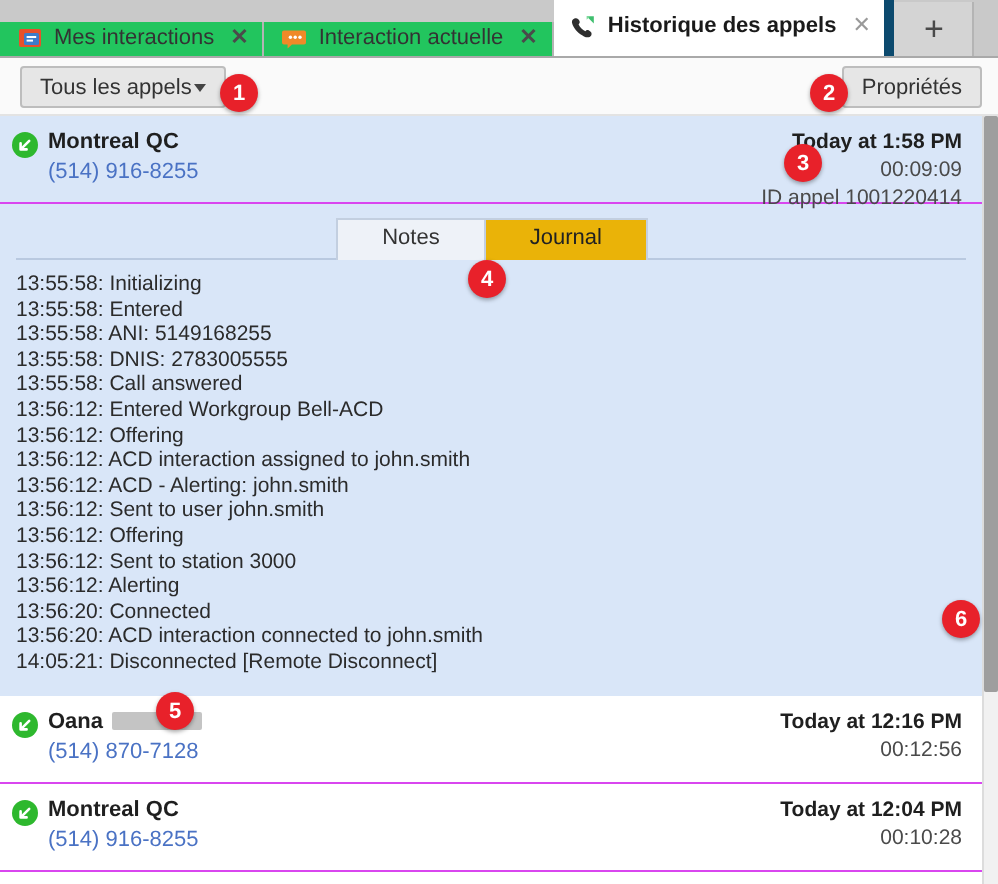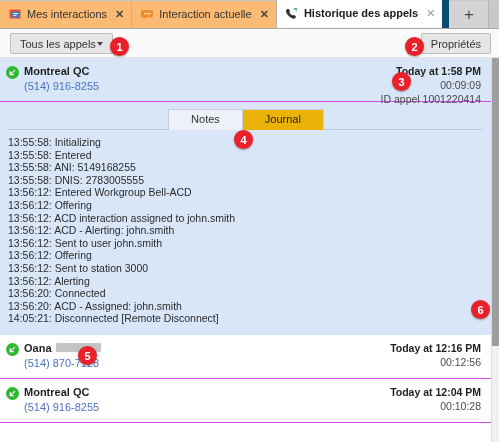--- a/index.html
+++ b/index.html
@@ -26,39 +26,39 @@
     position: absolute;
     top: 0; left: 0;
     width: 499px;
     height: 29px;
     background: #c9c9c9;
     display: flex;
     align-items: flex-end;
     border-bottom: 1px solid #a9a9a9;
   }
   .tab {
-    height: 27px;
+    height: 17px;
     display: flex;
     align-items: center;
     gap: 5px;
     padding: 0 7px 0 8px;
     font-size: 11px;
     color: #333333;
-    background: #fdba74;
+    background: #22c55e;
     border-right: 1px solid #b4b4b4;
     position: relative;
     white-space: nowrap;
     cursor: default;
   }
   .tab.active {
     background: #ffffff;
     color: #1a1a1a;
     font-weight: bold;
     height: 29px;
-    border-right: 7px solid #0c4a6e;
+    border-right: 5px solid #0c4a6e;
     z-index: 3;
   }
   .tab .tab-ico {
     width: 14px; height: 14px;
     display: inline-flex;
     align-items: center;
     justify-content: center;
     flex: 0 0 14px;
   }
   .tab .tab-label { line-height: 1; }
@@ -364,30 +364,31 @@
     <div class="detail">
       <div class="detail-tabs">
         <div class="dtab">Notes</div>
         <div class="dtab active">Journal</div>
       </div>
       <div class="journal">
         <div class="jline">13:55:58: Initializing</div>
         <div class="jline">13:55:58: Entered</div>
         <div class="jline">13:55:58: ANI:  5149168255</div>
         <div class="jline">13:55:58: DNIS:  2783005555</div>
+        <div class="jline">13:55:58: Call answered</div>
         <div class="jline">13:56:12: Entered Workgroup Bell-ACD</div>
         <div class="jline">13:56:12: Offering</div>
         <div class="jline">13:56:12: ACD interaction assigned to john.smith</div>
         <div class="jline">13:56:12: ACD - Alerting: john.smith</div>
         <div class="jline">13:56:12: Sent to user john.smith</div>
         <div class="jline">13:56:12: Offering</div>
         <div class="jline">13:56:12: Sent to station 3000</div>
         <div class="jline">13:56:12: Alerting</div>
         <div class="jline">13:56:20: Connected</div>
-        <div class="jline">13:56:20: ACD - Assigned: john.smith</div>
+        <div class="jline">13:56:20: ACD interaction connected to john.smith</div>
         <div class="jline">14:05:21: Disconnected [Remote Disconnect]</div>
       </div>
     </div>
 
     <div class="callrow">
       <span class="dir-icon inbound">
         <svg width="9" height="9" viewBox="0 0 9 9">
           <path d="M6.6 2.4 L2.6 6.4" stroke="#ffffff" stroke-width="1.3" stroke-linecap="round"></path>
           <path d="M2.3 3.7 L2.3 6.7 L5.3 6.7" fill="none" stroke="#ffffff" stroke-width="1.3" stroke-linecap="round" stroke-linejoin="round"></path>
         </svg>

